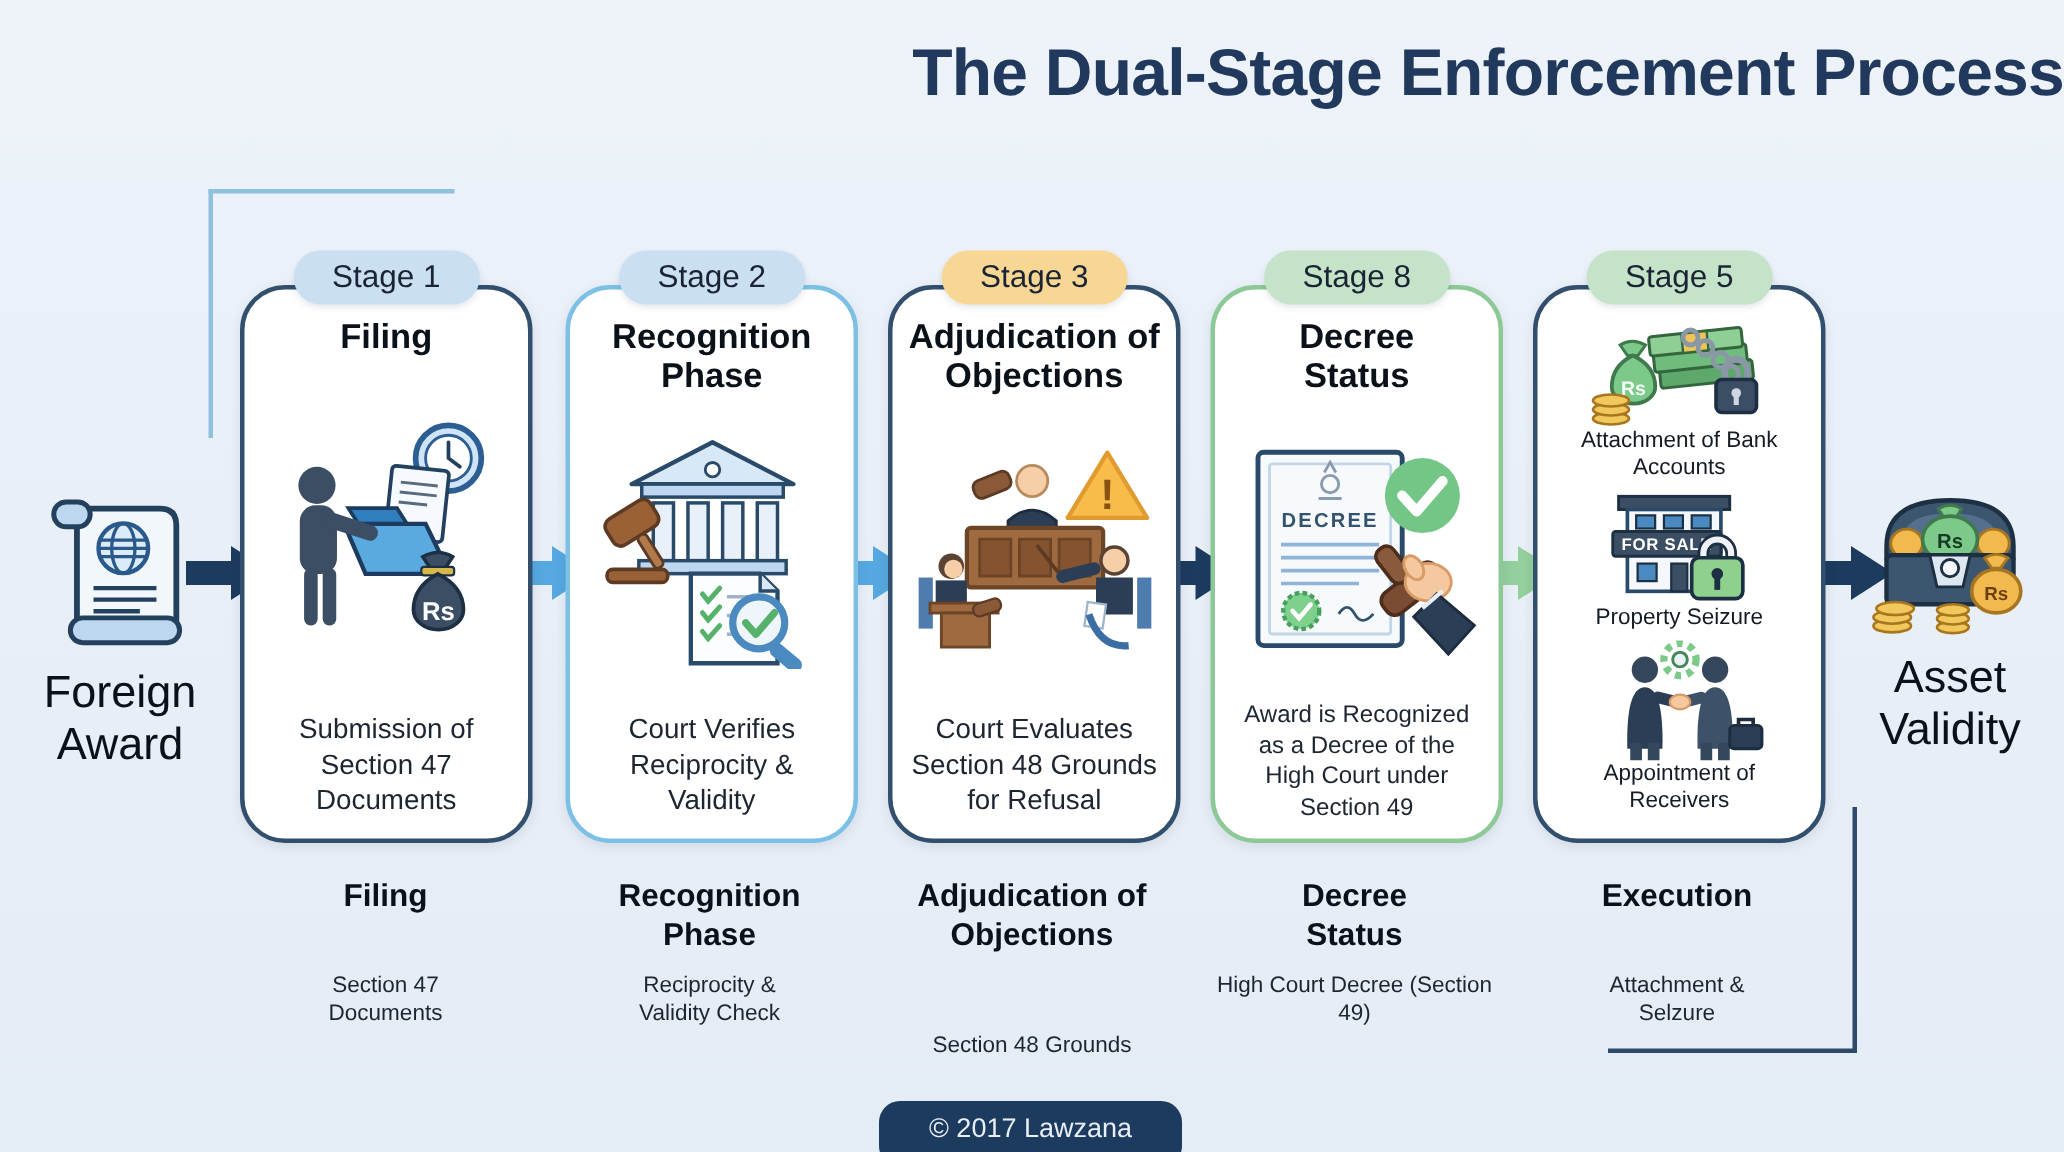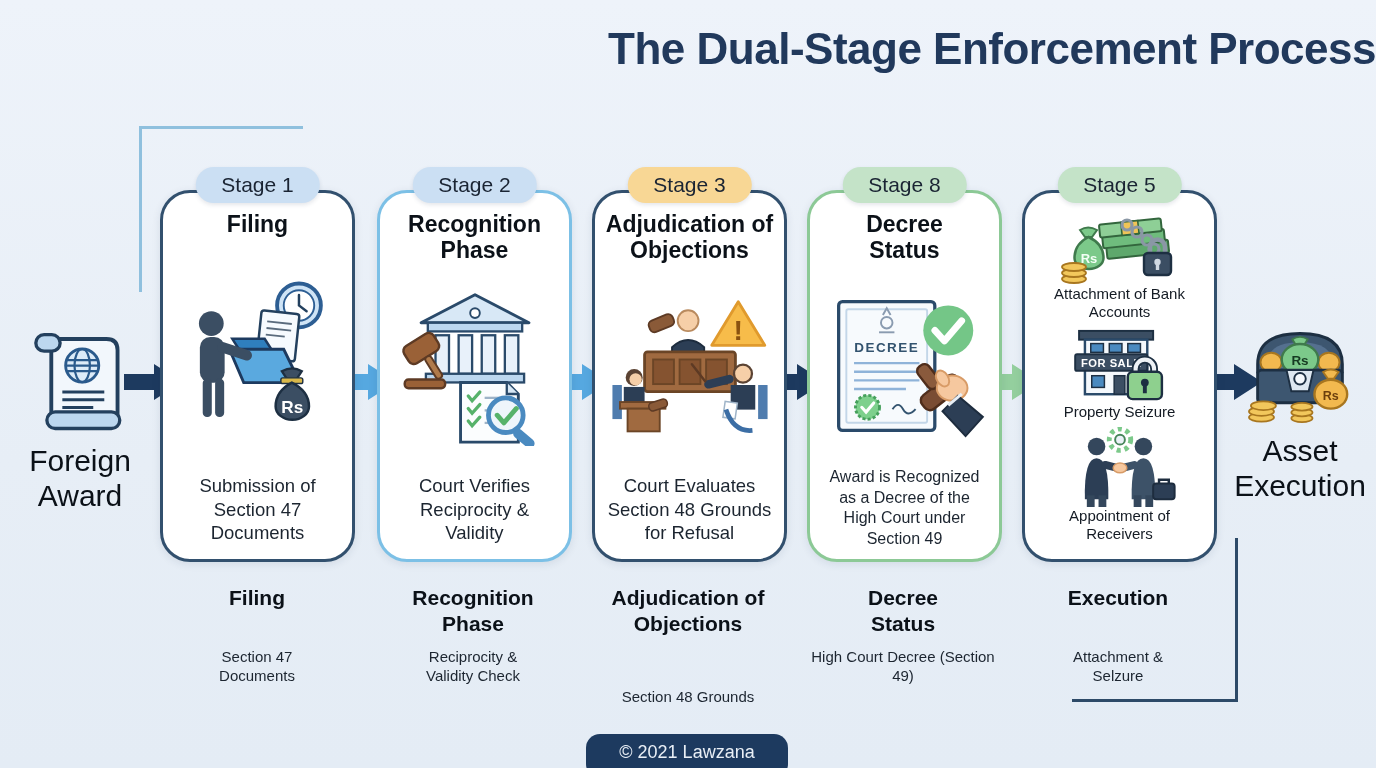--- a/index.html
+++ b/index.html
@@ -365,32 +365,32 @@
       <text x="92" y="83" font-size="13" font-weight="bold" fill="#6b3f0d" text-anchor="middle">Rs</text>
       <g fill="#f2c75c" stroke="#a8761f" stroke-width="1.8">
         <ellipse cx="20" cy="101" rx="13" ry="4.5"></ellipse>
           <ellipse cx="20" cy="95" rx="13" ry="4.5"></ellipse>
           <ellipse cx="22" cy="89" rx="13" ry="4.5"></ellipse>
         <ellipse cx="62" cy="102" rx="11" ry="4"></ellipse>
           <ellipse cx="62" cy="96" rx="11" ry="4"></ellipse>
           <ellipse cx="62" cy="90" rx="11" ry="4"></ellipse>
       </g>
     </svg>
-    <div class="ep-label">Asset Execution</div>
+    <div class="ep-label">Asset Validity</div>
   </div>
 
   <div class="sum-head sh1">Filing</div>
   <div class="sum-head sh2">Recognition Phase</div>
   <div class="sum-head sh3">Adjudication of Objections</div>
   <div class="sum-head sh4">Decree Status</div>
   <div class="sum-head sh5">Execution</div>
 
   <div class="sum-sub ss1">Section 47 Documents</div>
   <div class="sum-sub ss2">Reciprocity &amp; Validity Check</div>
   <div class="sum-sub ss3">Section 48 Grounds</div>
   <div class="sum-sub ss4">High Court Decree (Section 49)</div>
   <div class="sum-sub ss5">Attachment &amp; Selzure</div>
 
   <div class="footer">
-    <span>© 2021 Lawzana</span>
+    <span>© 2017 Lawzana</span>
   </div>
 
 </div>
 
 </body></html>

